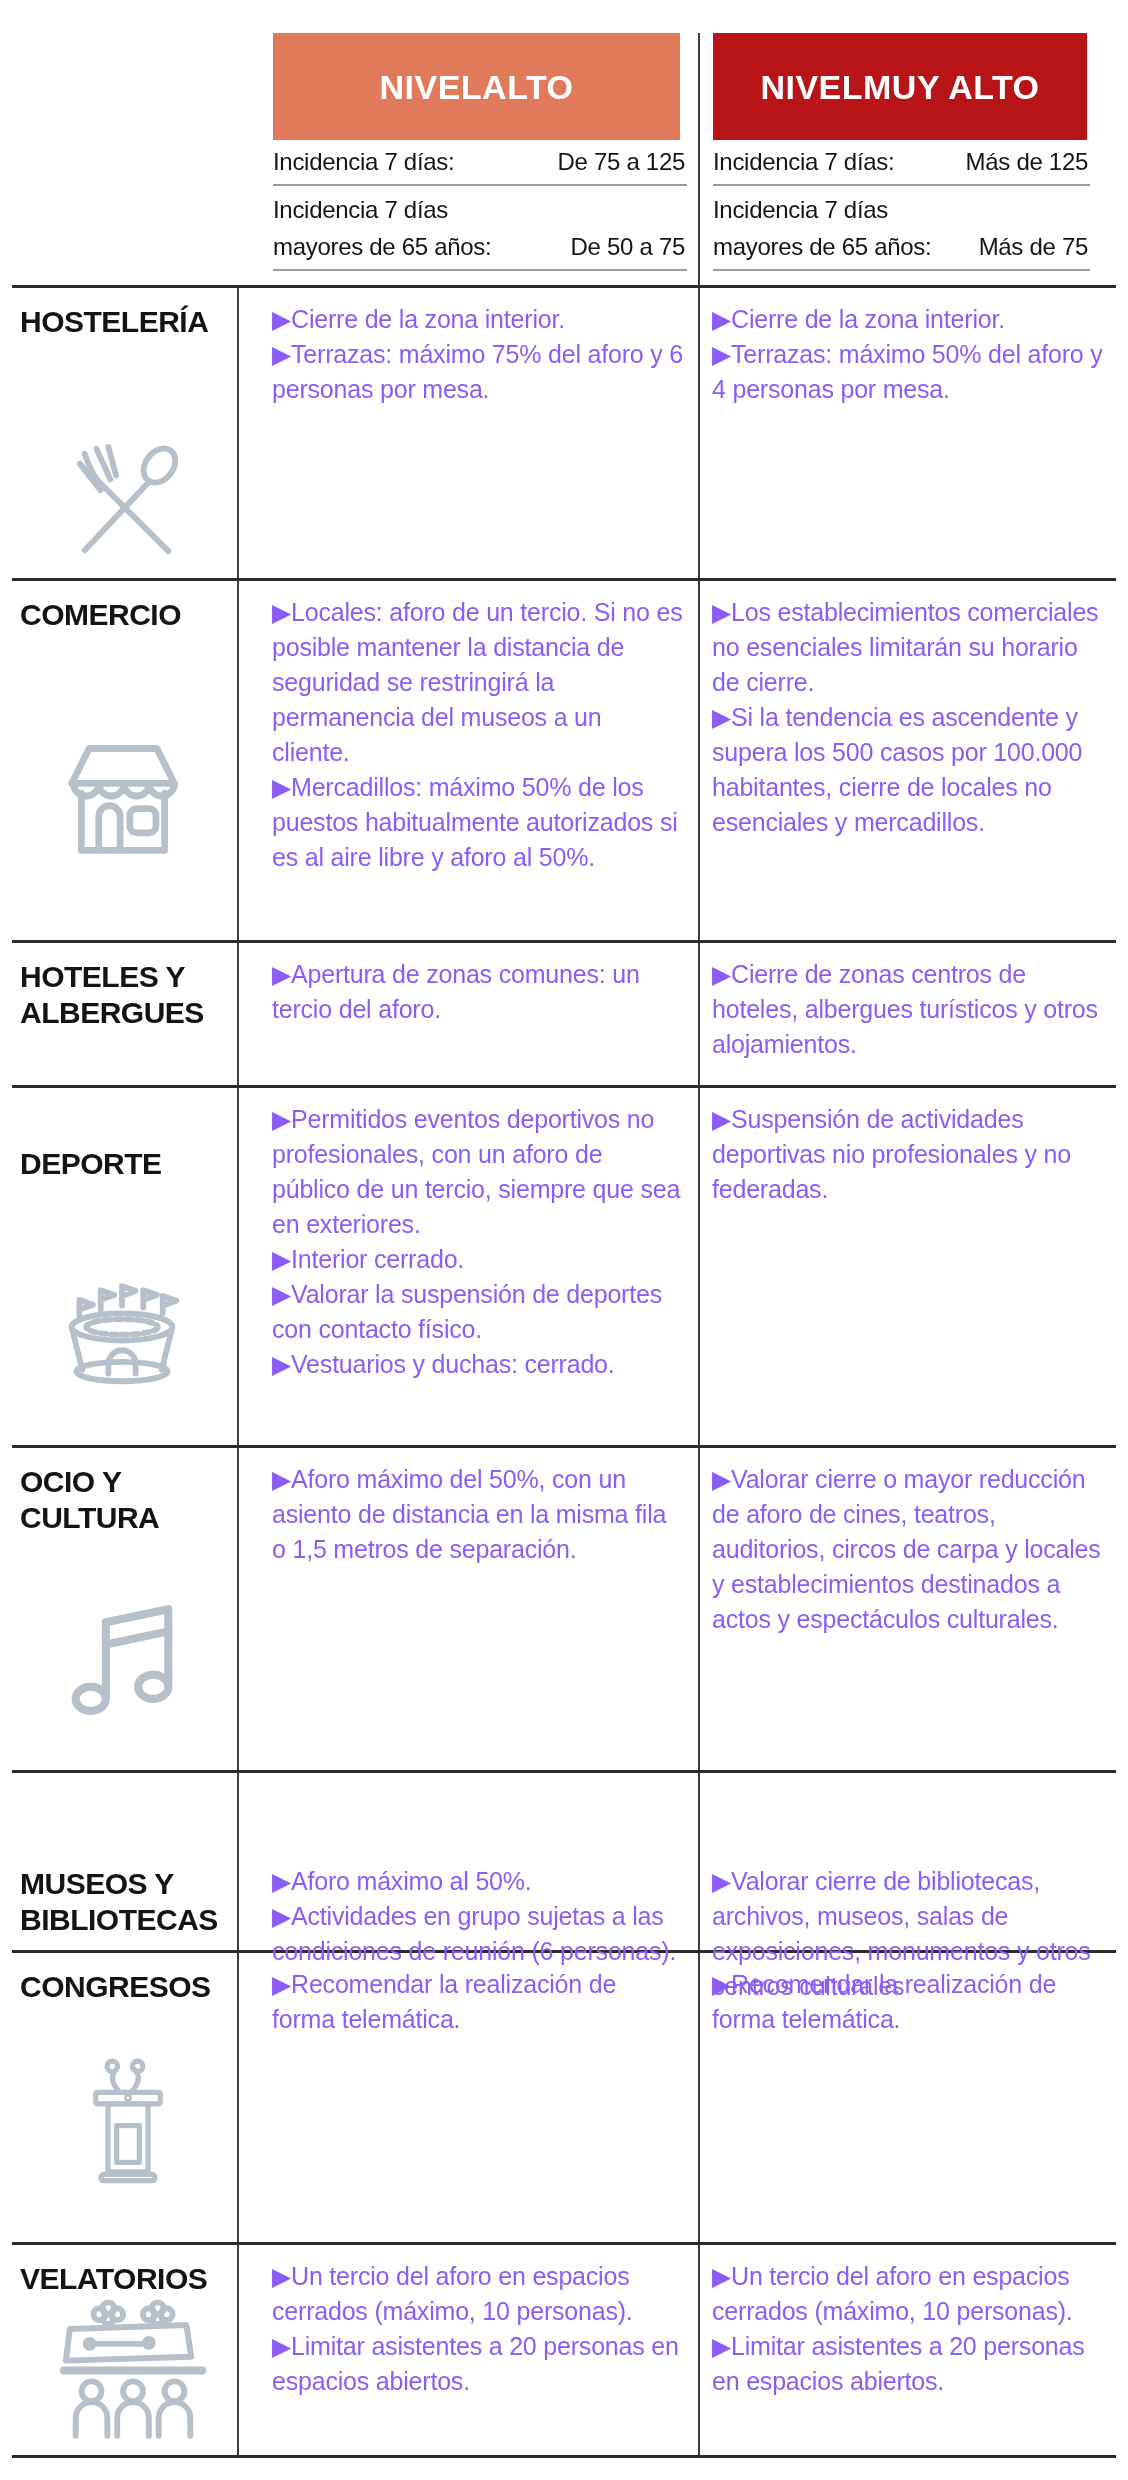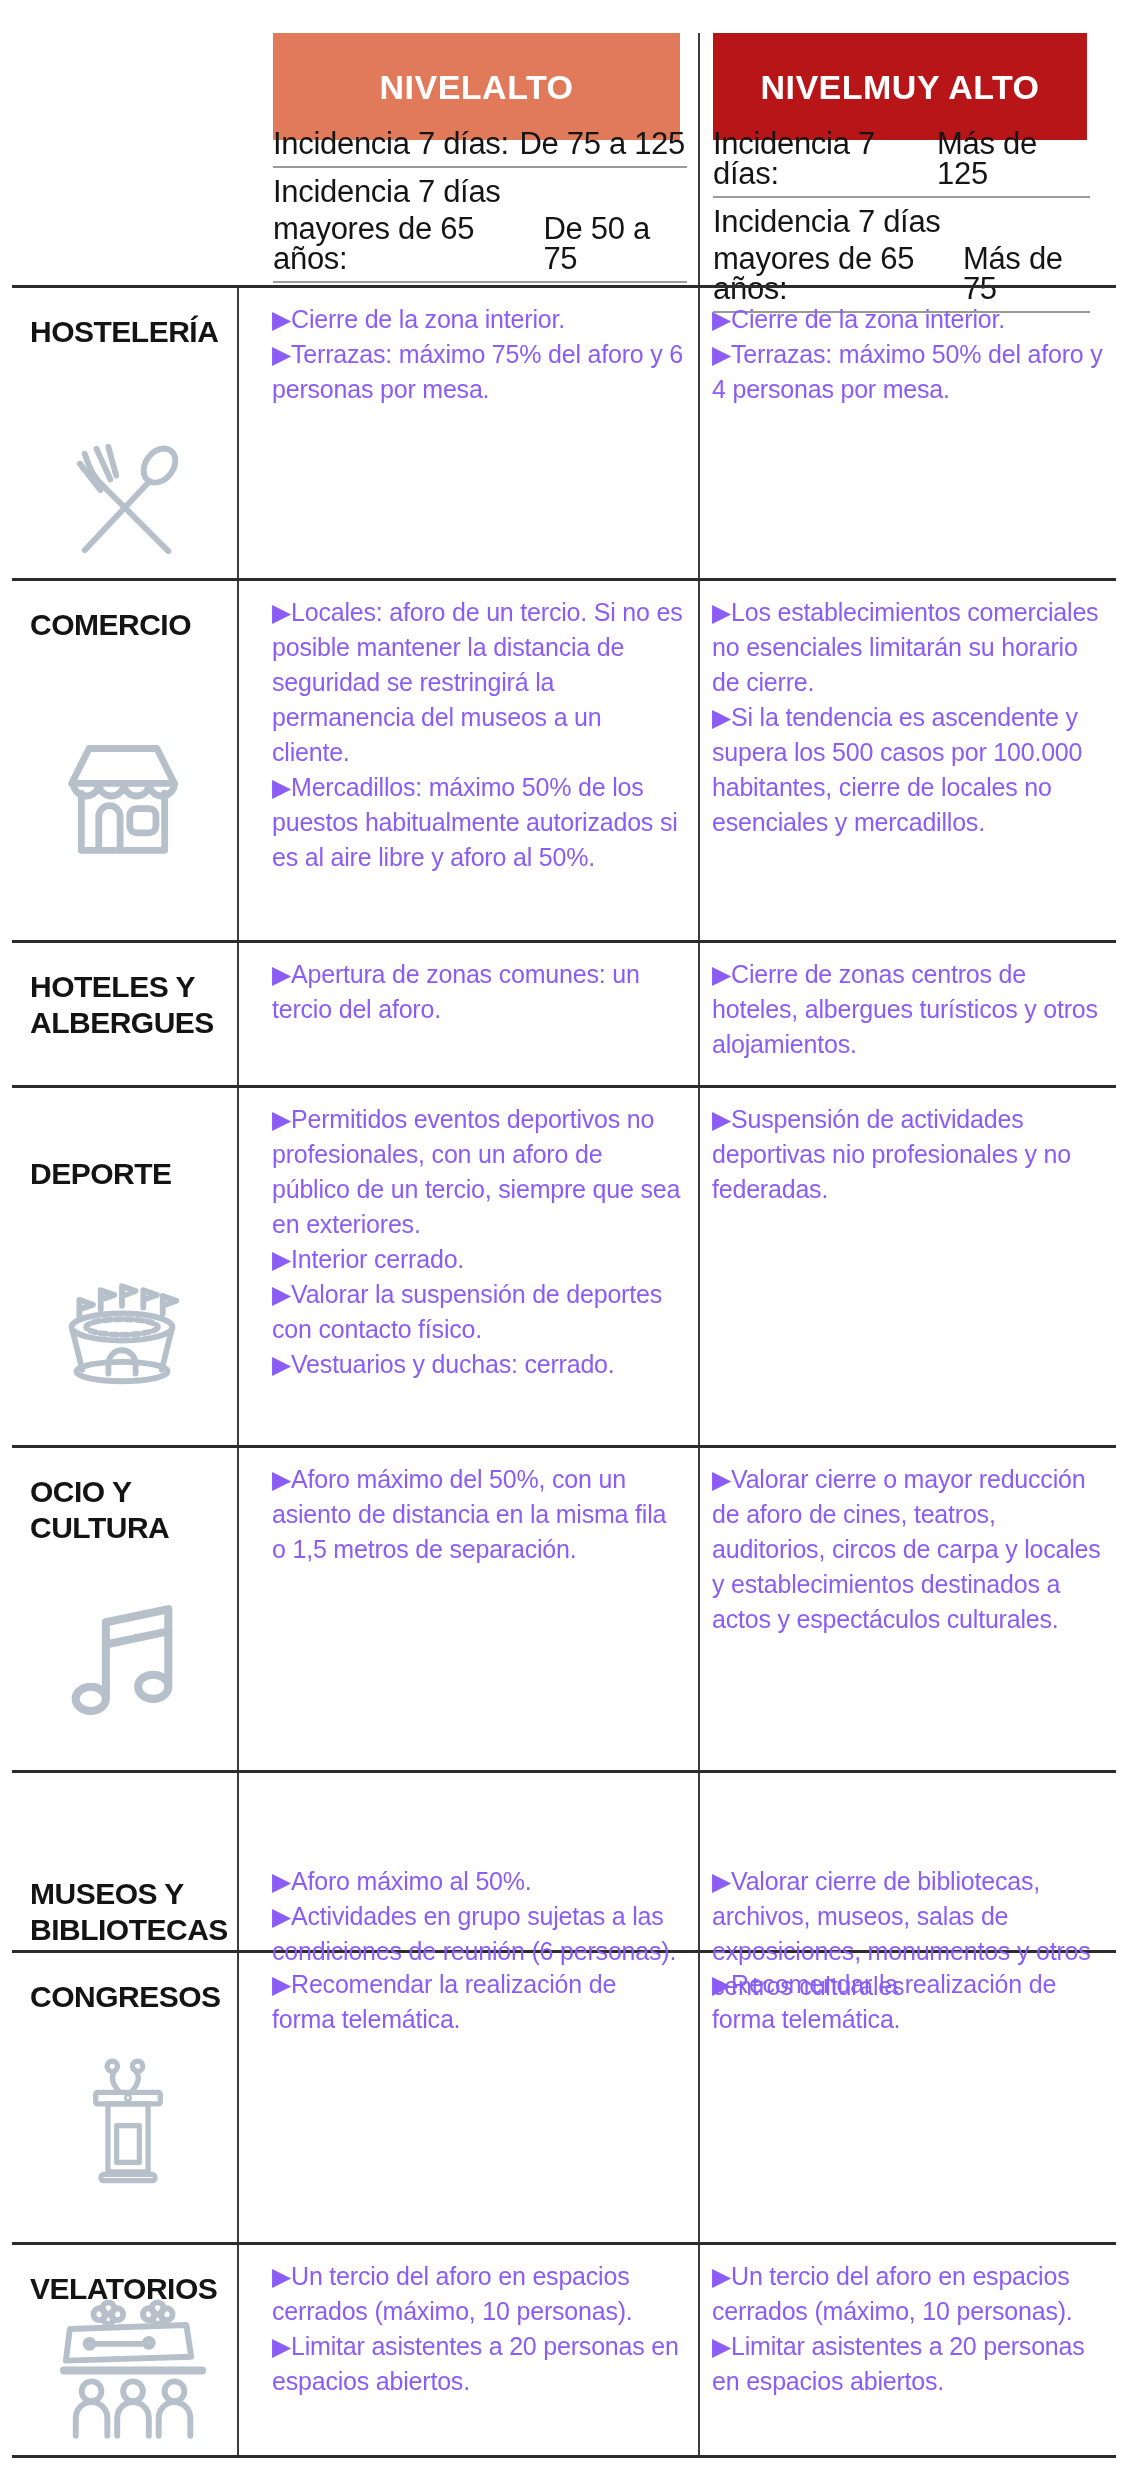--- a/index.html
+++ b/index.html
@@ -10,33 +10,33 @@
   }
   
   .hdr{
     position:absolute;top:33px;height:107px;display:flex;flex-direction:row;
     justify-content:center;align-items:center;color:#fff;font-weight:bold;
     font-size:34px;line-height:40px;letter-spacing:.5px;text-align:center;
   }
   .hdr-high{left:273px;width:407px;background:#e07a5b;}
   .hdr-vhigh{left:713px;width:374px;background:#b71518;}
   
-  .inc{position:absolute;top:124px;font-size:31px;line-height:30px;letter-spacing:-.3px;color:#151515;}
+  .inc{position:absolute;top:142px;font-size:24px;line-height:30px;letter-spacing:-.3px;color:#151515;}
   .inc-high{left:273px;width:414px;}
   .inc-vhigh{left:713px;width:377px;}
   .inc-row{display:flex;justify-content:space-between;align-items:baseline;
     border-bottom:2px solid #9a9a9a;padding:5px 2px 7px 0;}
   .inc-mid{padding:9px 0 2px 0;}
   .inc-val{font-weight:normal;}
   
   .vline{position:absolute;width:2px;background:#3c3c3c;}
   .hline{position:absolute;left:12px;width:1104px;height:3px;background:#2c2c2c;}
   
   .row{position:absolute;left:0;width:1128px;overflow:hidden;}
-  .cat{position:absolute;left:18px;top:14px;width:208px;margin:12px;
+  .cat{position:absolute;left:18px;top:14px;width:208px;margin:2px;
     font-size:30px;line-height:36px;font-weight:bold;letter-spacing:-.5px;color:#141414;}
   .cat-low{top:56px;}
   .cell{position:absolute;top:14px;font-size:25px;line-height:35px;letter-spacing:-.2px;color:#8b5cf6;}
   .cell p{margin:0;}
   .c1{left:272px;width:412px;}
   .c2{left:712px;width:398px;}
   .icon{position:absolute;}
   .icon svg{display:block;width:100%;height:100%;}
   .icon *{fill:none;stroke:#b6c0ca;stroke-linecap:round;stroke-linejoin:round;}
 </style>

